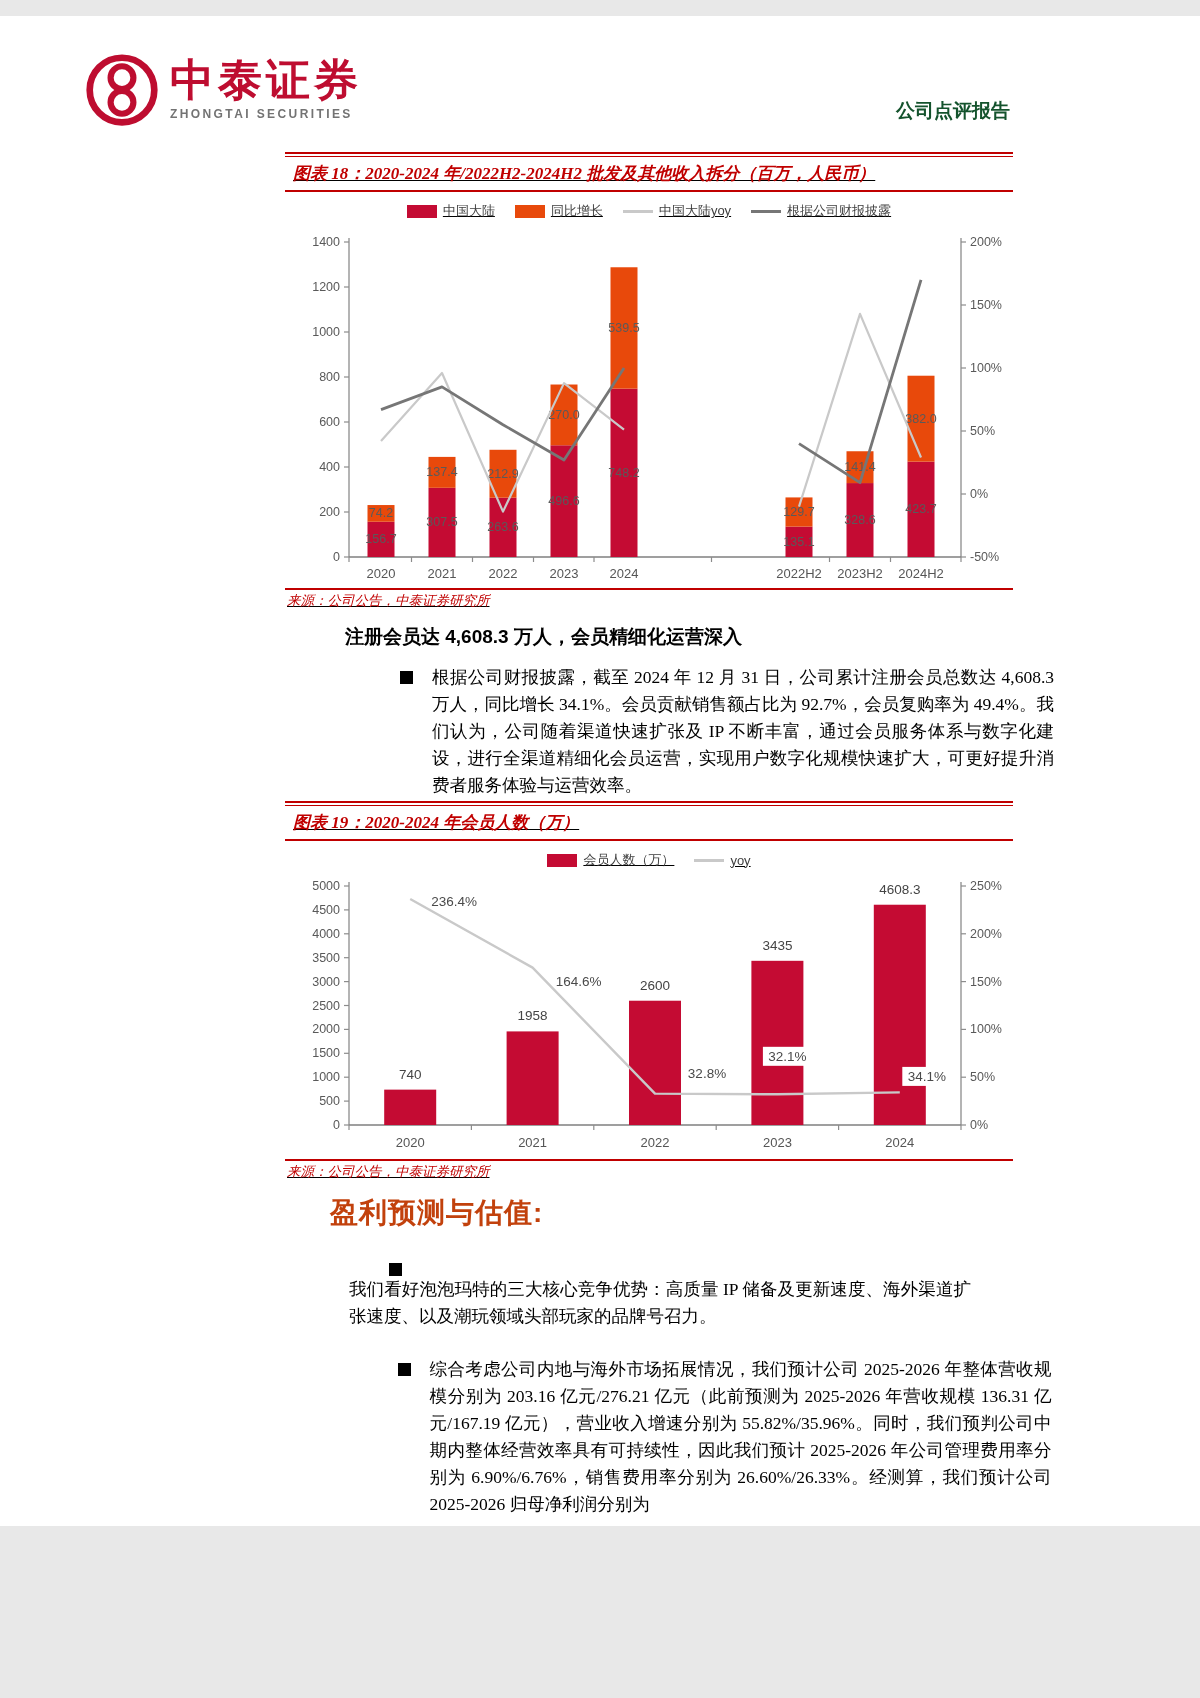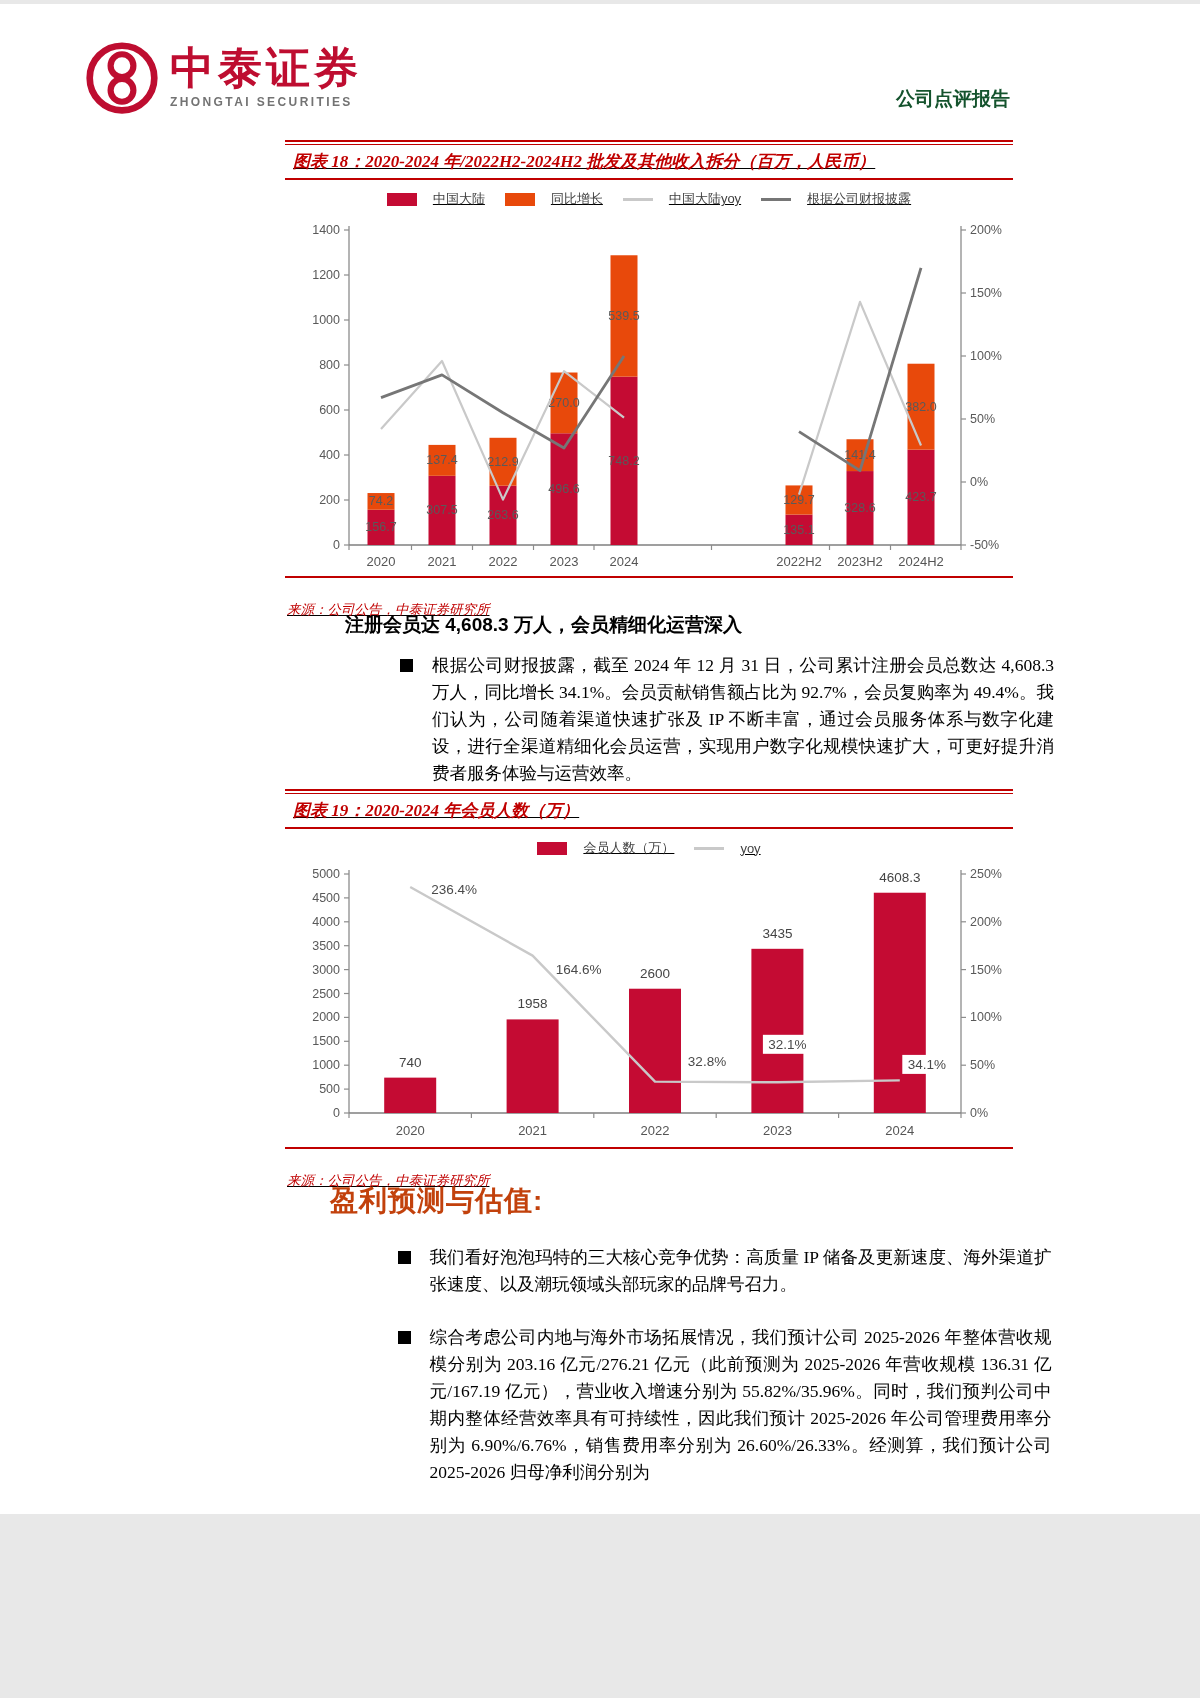--- a/index.html
+++ b/index.html
@@ -1,16 +1,16 @@
 <!DOCTYPE html>
 <html><head>
 <meta charset="utf-8">
 <style>
   html,body{margin:0;padding:0;background:#e8e8e8;}
-  .page{position:relative;width:1200px;height:1510px;background:#ffffff;margin:4px auto;
+  .page{position:relative;width:1200px;height:1510px;background:#ffffff;margin:16px auto;
         font-family:"Liberation Serif",serif;overflow:hidden;}
 
   
   .logo-wrap{position:absolute;left:84px;top:36px;display:flex;align-items:flex-start;}
   .logo-mark{width:76px;height:76px;}
   .brand-col{margin-left:10px;padding-top:4px;}
   .brand-cn{font-family:"Liberation Sans",sans-serif;font-weight:bold;font-size:44px;
             color:#be0d30;letter-spacing:4px;line-height:48px;}
   .brand-en{font-family:"Liberation Sans",sans-serif;font-weight:bold;font-size:12px;
             color:#737373;letter-spacing:2.4px;margin-top:3px;}
@@ -19,26 +19,26 @@
   
   .figure{position:absolute;left:285px;width:728px;text-decoration:underline;}
   #fig18{top:136px;}
   #fig19{top:785px;}
   .fig-head{border-top:2px solid #c00000;border-bottom:2px solid #c00000;}
   .fig-head::before{content:"";display:block;height:1px;background:#c00000;margin-top:2px;}
   .fig-title{padding:5px 8px 5px 8px;color:#c00000;font-style:italic;font-weight:bold;
              font-size:17px;font-family:"Liberation Serif",serif;}
   .legend{display:flex;justify-content:center;align-items:center;gap:20px;margin-top:10px;
           font-family:"Liberation Sans",sans-serif;font-size:13px;color:#404040;}
-  .lg-item{display:flex;align-items:center;gap:16px;}
+  .lg-item{display:flex;align-items:center;gap:6px;}
   .sw{display:inline-block;width:30px;height:13px;}
   .ln{display:inline-block;width:30px;height:0;border-top:3px solid #c9c9c9;}
   .chart-svg{display:block;margin-top:4px;}
   .fig-rule{height:2px;background:#c00000;margin-top:2px;}
-  .fig-source{color:#c00000;font-size:13.5px;font-style:italic;padding:23px 2px 0 2px;
+  .fig-source{color:#c00000;font-size:13.5px;font-style:italic;padding:2px 2px 0 2px;
               font-family:"Liberation Serif",serif;}
 
   
   .sec{position:absolute;}
   #member-sec{left:345px;top:608px;width:720px;}
   #profit-sec{left:330px;top:1178px;width:730px;}
   .sec-heading{font-family:"Liberation Sans",sans-serif;font-weight:bold;font-size:19px;color:#000;}
   .sec-heading-lg{font-family:"Liberation Sans",sans-serif;font-weight:bold;font-size:28px;
                   letter-spacing:1px;color:#c2410c;}
   .bullet-row{display:flex;margin-top:14px;justify-content:center;}
@@ -275,21 +275,21 @@
         <text x="502.40000000000003" y="187.8124" text-anchor="middle" font-size="13.5" fill="#4a4a4a" font-family="&quot;Liberation Sans&quot;,sans-serif">32.1%</text>
         <rect x="617.3000000000001" y="193.9004" width="49" height="19" fill="#ffffff"></rect>
         <text x="641.8000000000001" y="207.9004" text-anchor="middle" font-size="13.5" fill="#4a4a4a" font-family="&quot;Liberation Sans&quot;,sans-serif">34.1%</text>
       </svg>
     <div class="fig-rule"></div>
     <div class="fig-source">来源：公司公告，中泰证券研究所</div>
   </div>
 
   <div class="sec" id="profit-sec">
     <div class="sec-heading-lg">盈利预测与估值:</div>
-    <div class="bullet-row" style="margin-top:24px;">
+    <div class="bullet-row" style="margin-top:24px;flex-direction:column;">
       <span class="bullet-marker"></span>
       <div class="bullet-text">我们看好泡泡玛特的三大核心竞争优势：高质量 IP 储备及更新速度、海外渠道扩张速度、以及潮玩领域头部玩家的品牌号召力。</div>
     </div>
     <div class="bullet-row mt26">
       <span class="bullet-marker"></span>
       <div class="bullet-text">综合考虑公司内地与海外市场拓展情况，我们预计公司 2025-2026 年整体营收规模分别为 203.16 亿元/276.21 亿元（此前预测为 2025-2026 年营收规模 136.31 亿元/167.19 亿元），营业收入增速分别为 55.82%/35.96%。同时，我们预判公司中期内整体经营效率具有可持续性，因此我们预计 2025-2026 年公司管理费用率分别为 6.90%/6.76%，销售费用率分别为 26.60%/26.33%。经测算，我们预计公司 2025-2026 归母净利润分别为</div>
     </div>
   </div>
 
   <div class="footer-rule"></div>

